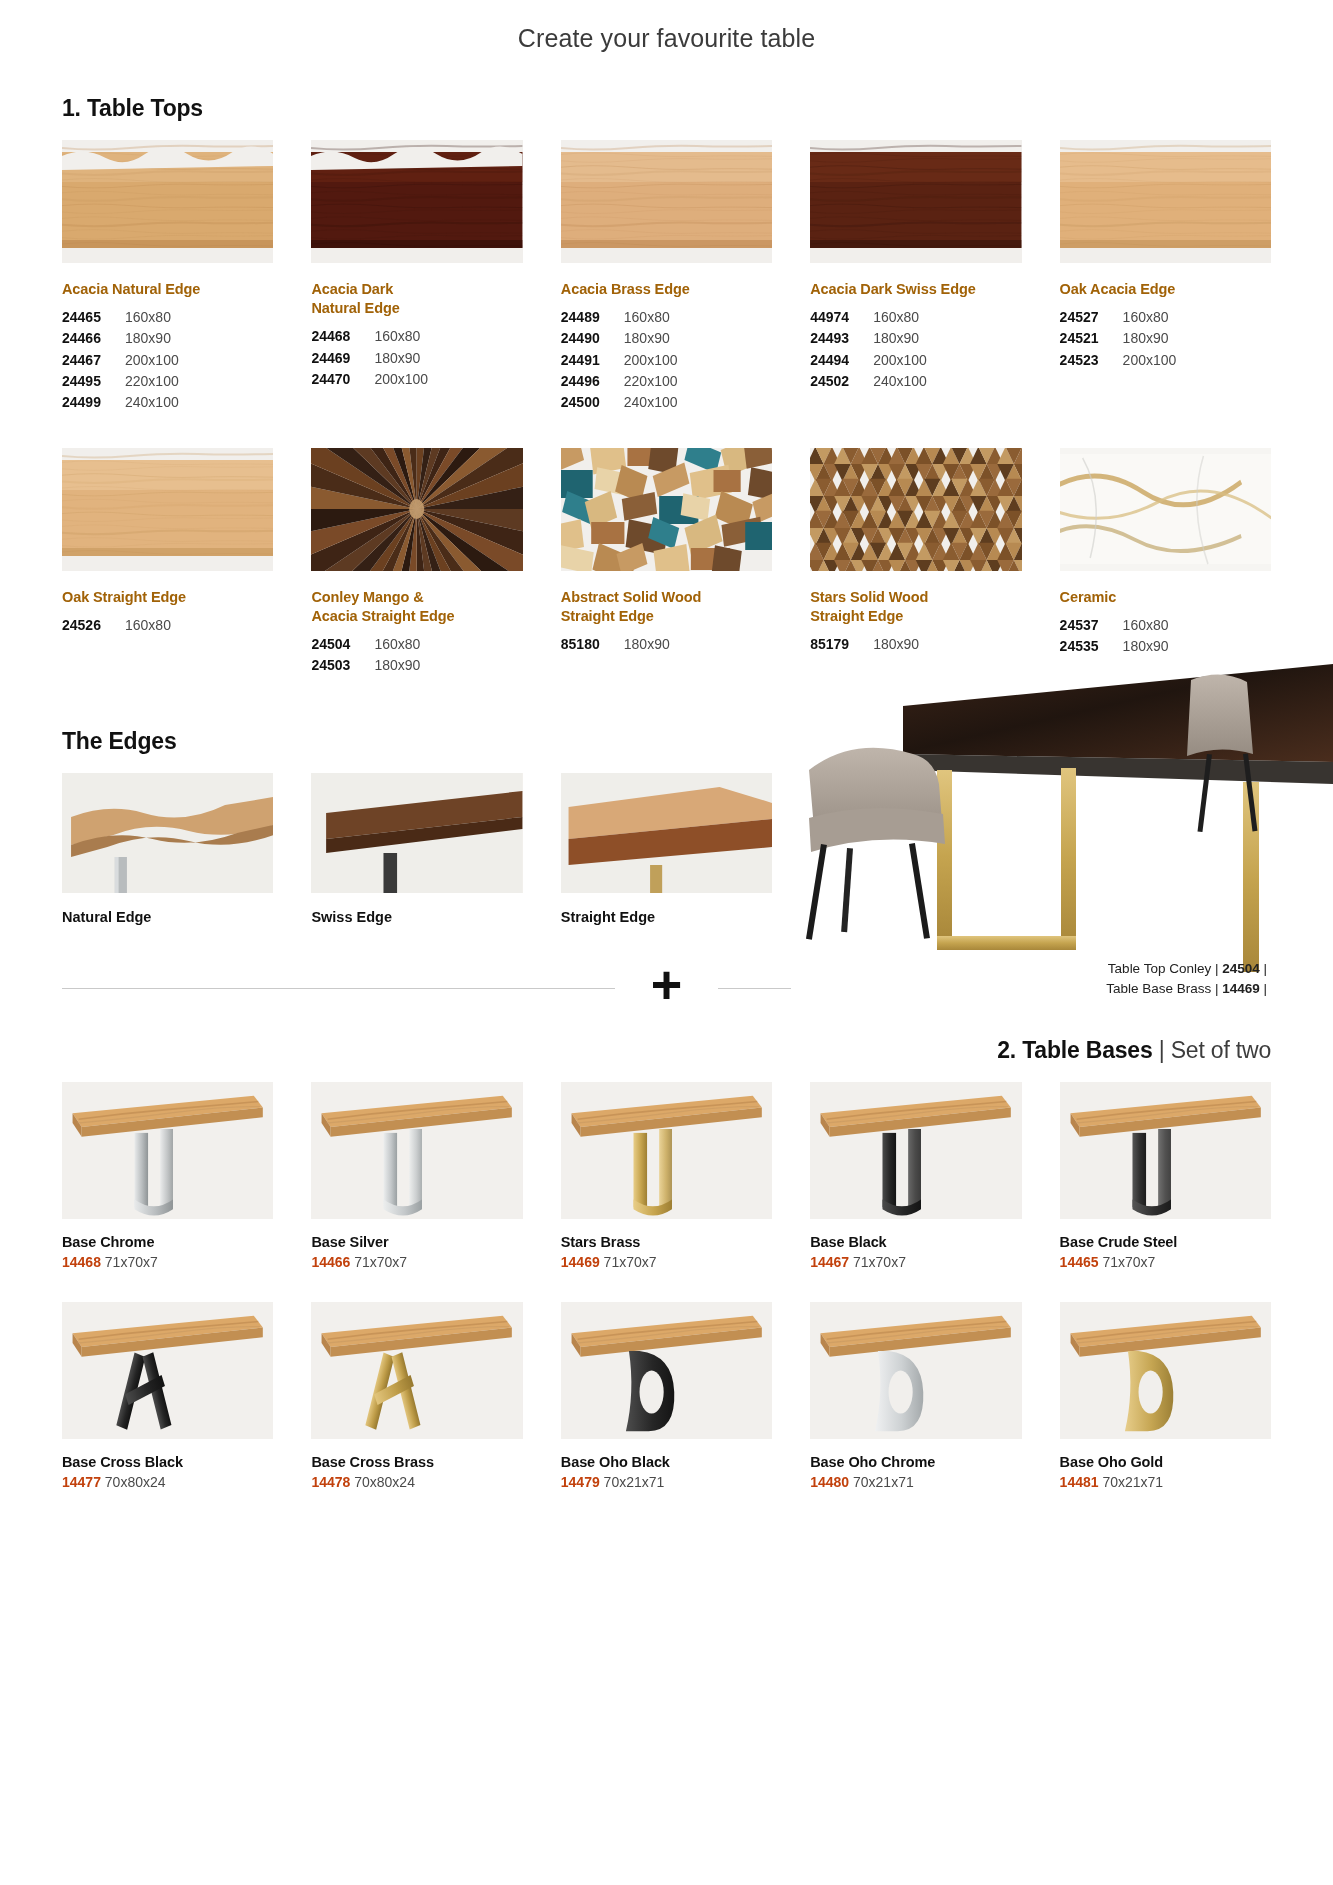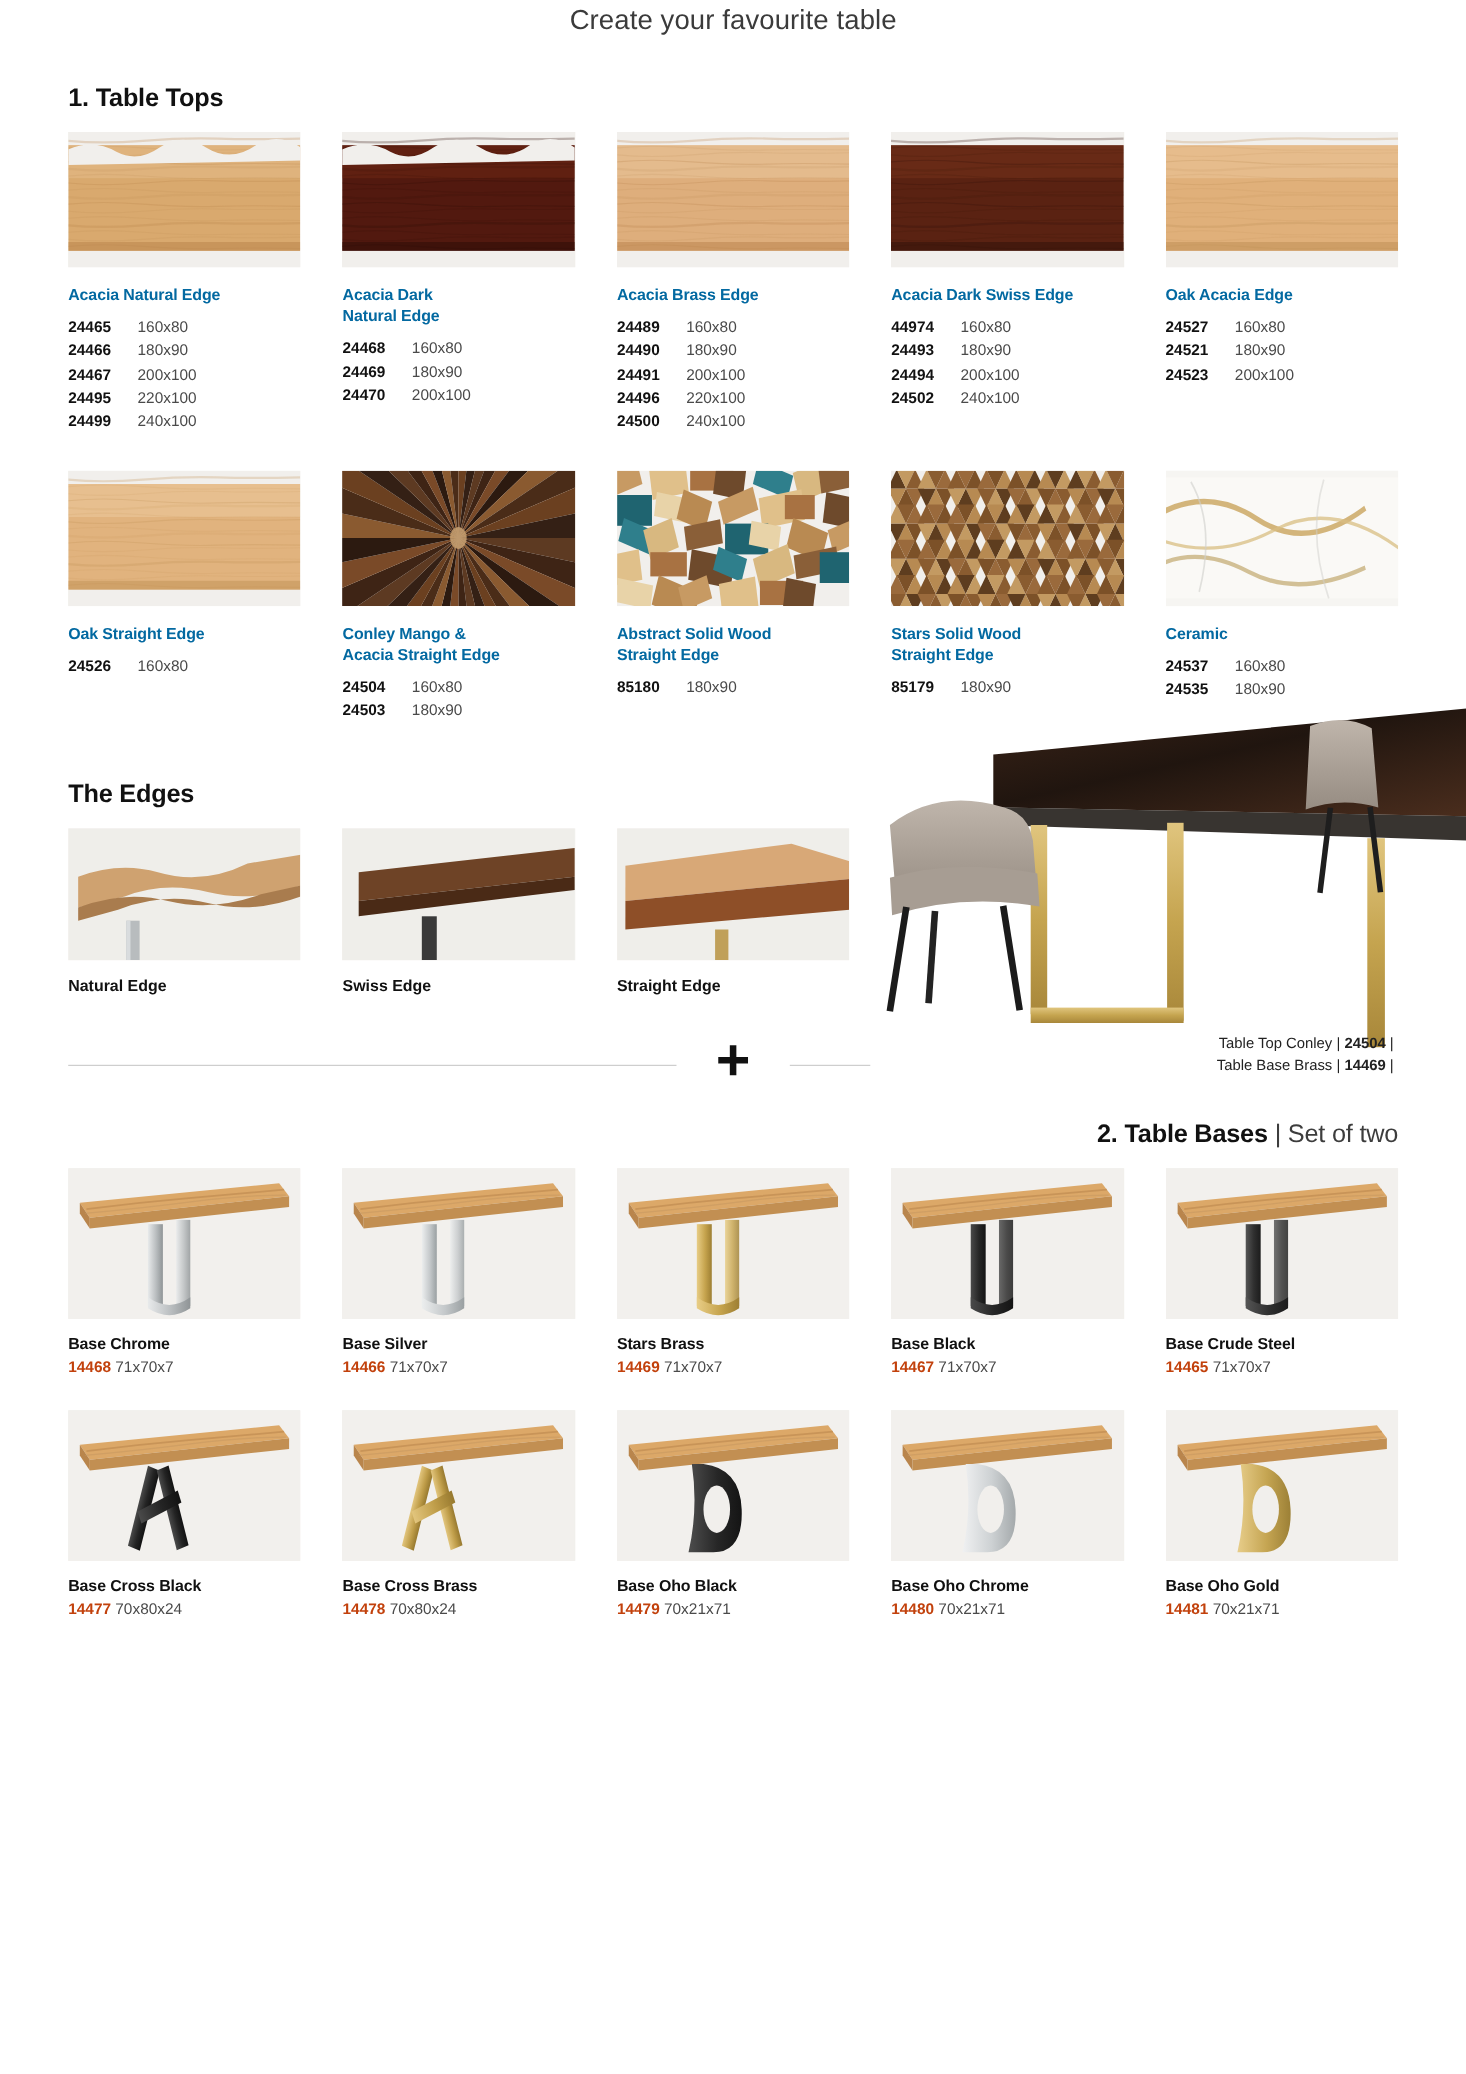--- a/index.html
+++ b/index.html
@@ -26,21 +26,21 @@
     letter-spacing: -1px;
     color: #111111;
     margin-top: 22px;
     line-height: 1.05;
   }
   .hero-sub {
     text-align: center;
     font-size: 25px;
     font-weight: 400;
     color: #3b3b3b;
-    margin-top: 4px;
+    margin-top: 24px;
     letter-spacing: 0.1px;
   }
 
   
   .section-head {
     font-size: 23px;
     font-weight: 700;
     color: #111;
     margin-top: 42px;
     margin-bottom: 18px;
@@ -61,21 +61,21 @@
   .thumb {
     width: 100%;
     height: 123px;
     background: #f1efec;
     overflow: hidden;
     position: relative;
   }
   .card-title {
     font-size: 14.5px;
     font-weight: 700;
-    color: #0369a1;
+    color: #a16207;
     margin-top: 17px;
     line-height: 1.32;
     letter-spacing: -0.1px;
   }
   .codes { margin-top: 8px; }
   .code-row {
     display: flex;
     font-size: 14px;
     line-height: 1.45;
     margin-bottom: 1px;

